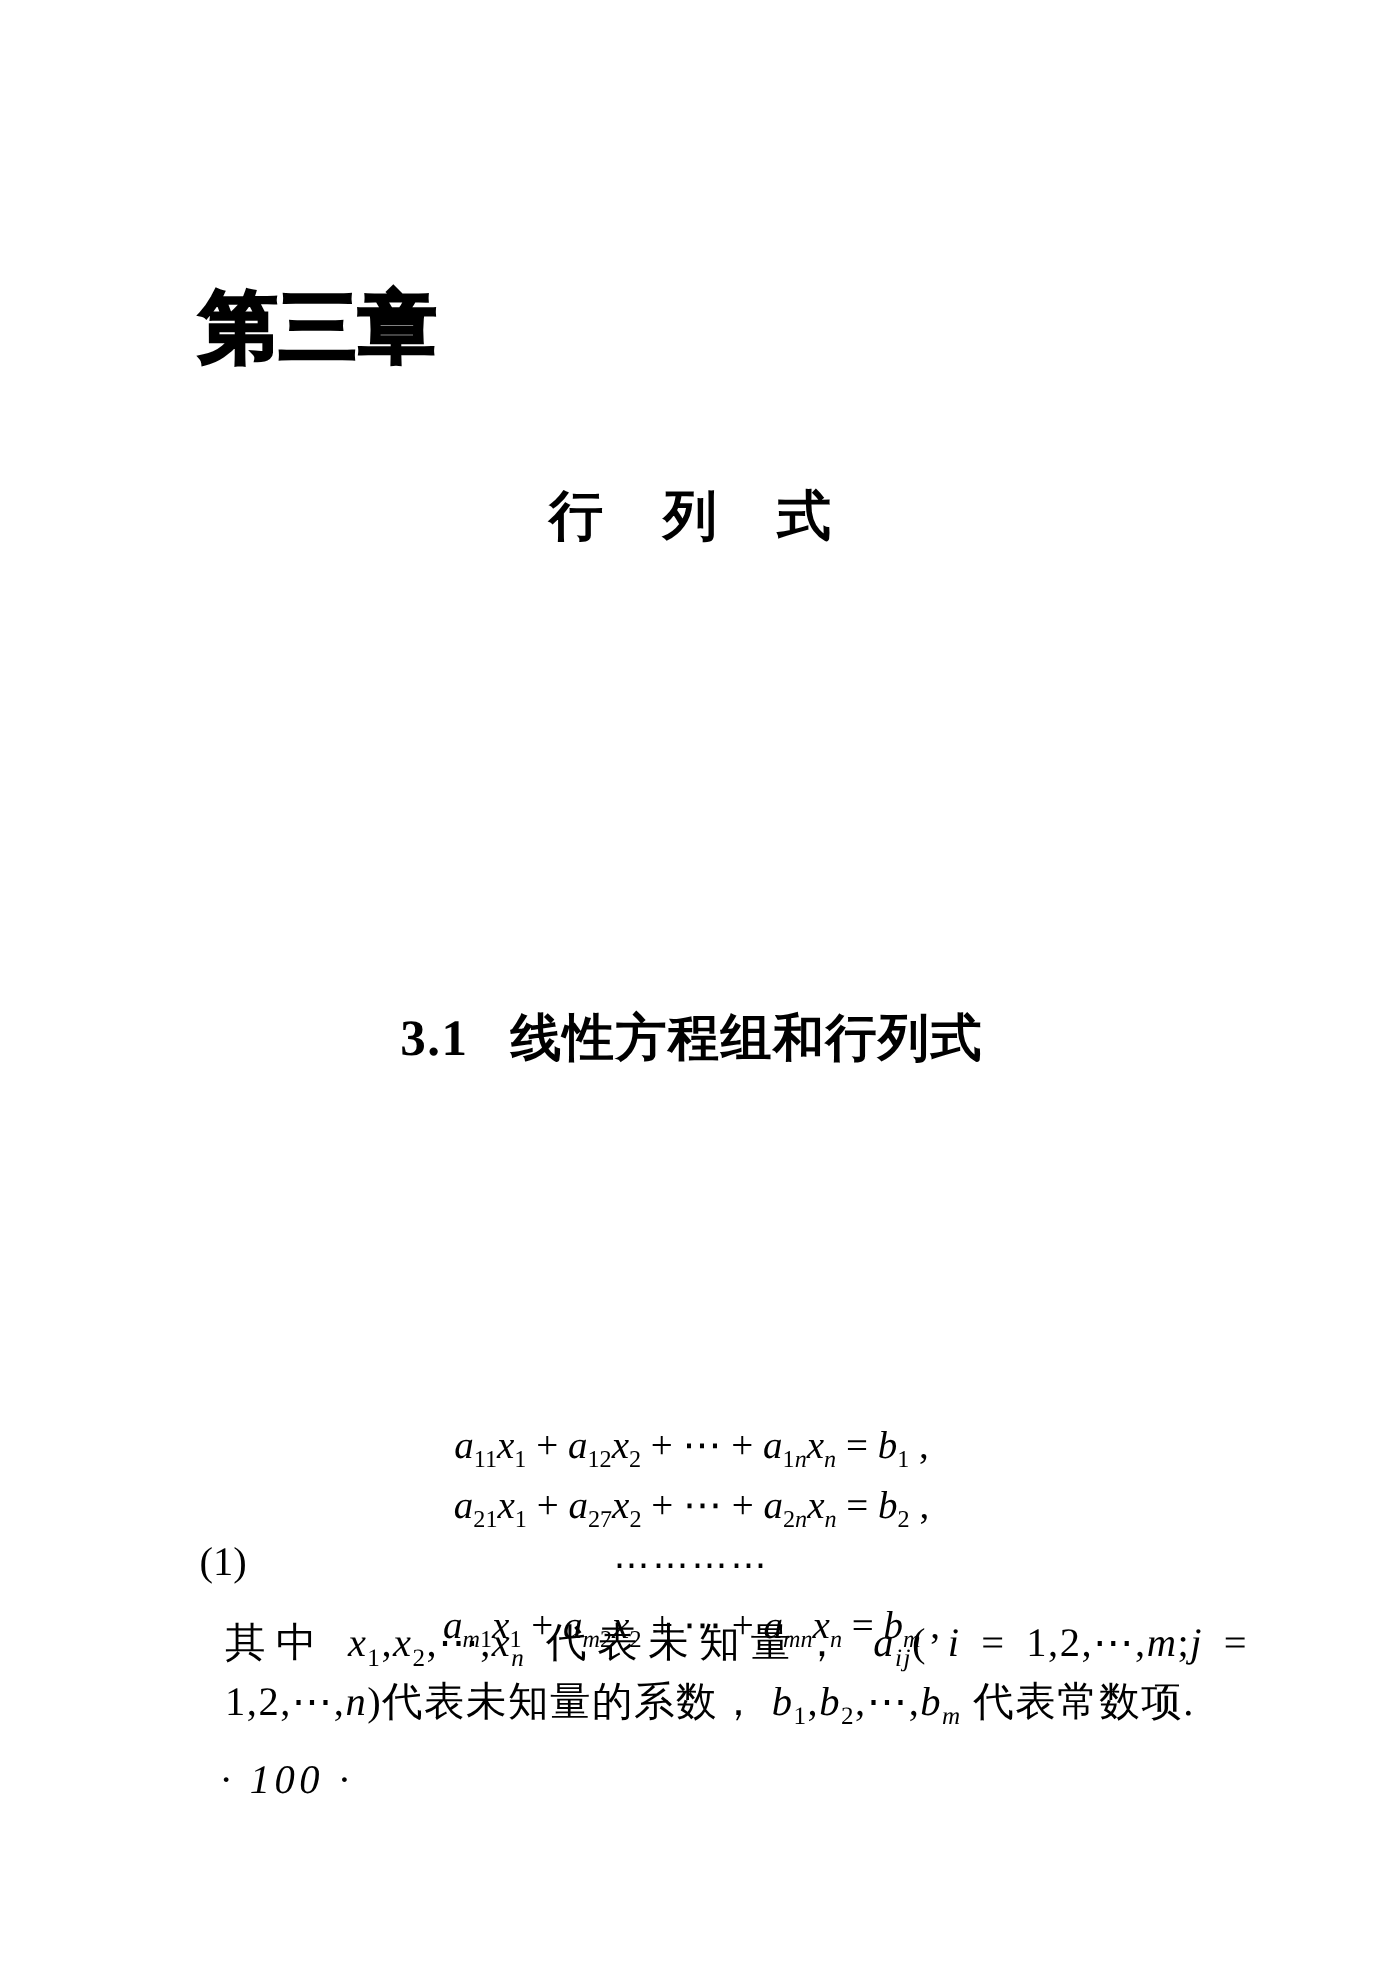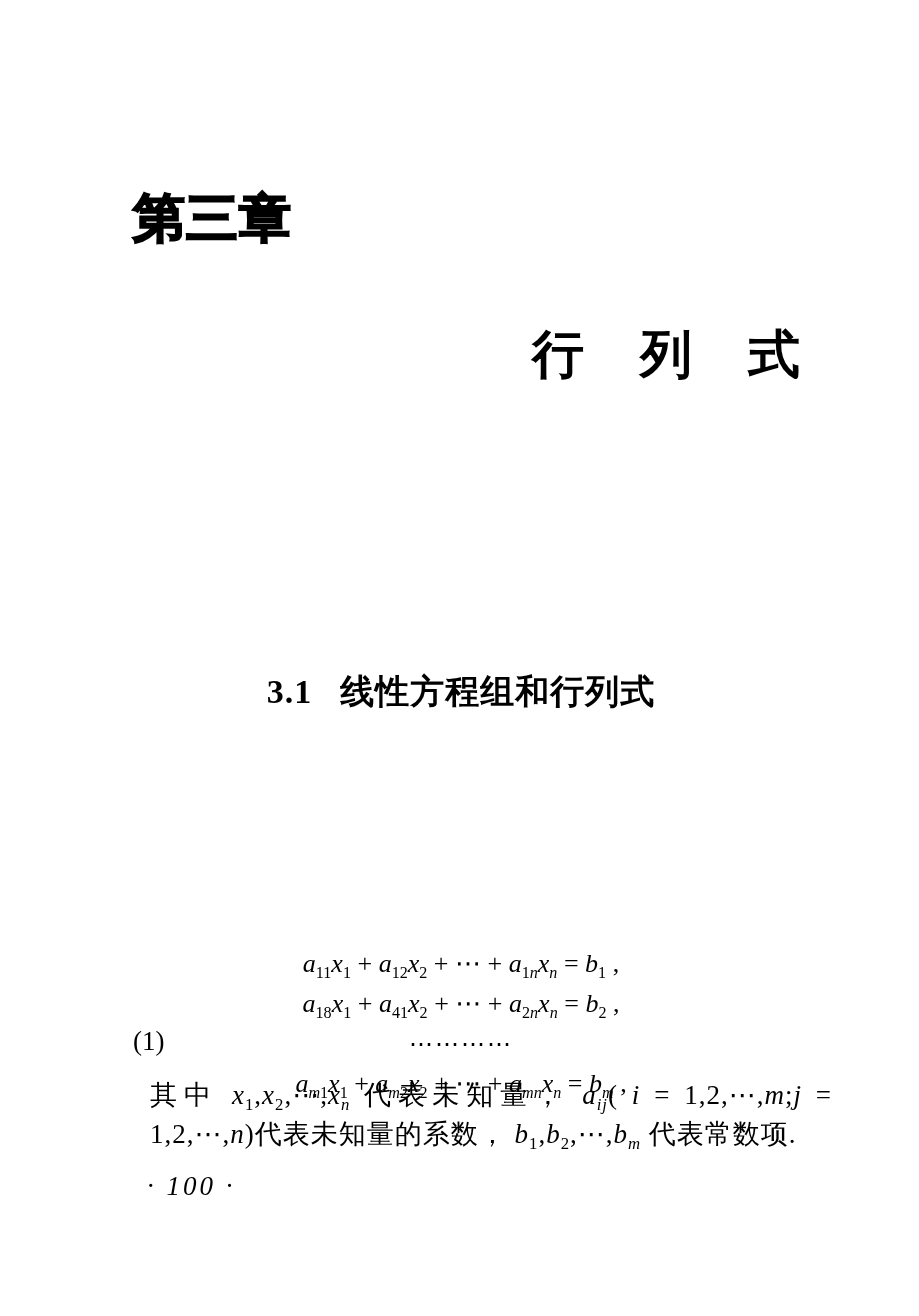--- a/index.html
+++ b/index.html
@@ -27,24 +27,24 @@
     left: 133px;
     top: 184px;
     font-family: "DejaVu Sans", "Liberation Sans", sans-serif;
     font-weight: 900;
     font-size: 52px;
     letter-spacing: 1px;
     -webkit-text-stroke: 2px #000;
   }
   .chapter-title {
     top: 320px;
-    text-align: right;
+    text-align: center;
     font-family: Liberation Sans, sans-serif;
     font-weight: 600;
-    font-size: 52px;
+    font-size: 36px;
     letter-spacing: 2px;
   }
   .para {
     margin: 0;
     font-size: 27px;
     line-height: 39px;
     letter-spacing: 1px;
     text-align: justify;
     text-indent: 2em;
   }
@@ -111,21 +111,21 @@
 
 
   <div class="content-col section-heading">
     <span class="sec-num">3.1</span><span>线性方程组和行列式</span>
   </div>
 
 
   <div class="content-col equations">
     <div class="eq-label">(1)</div>
     <div class="eq-row"><i>a</i><sub>11</sub><i>x</i><sub>1</sub> + <i>a</i><sub>12</sub><i>x</i><sub>2</sub> + ⋯ + <i>a</i><sub>1<i>n</i></sub><i>x</i><sub><i>n</i></sub> = <i>b</i><sub>1</sub> ,</div>
-    <div class="eq-row"><i>a</i><sub>18</sub><i>x</i><sub>1</sub> + <i>a</i><sub>41</sub><i>x</i><sub>2</sub> + ⋯ + <i>a</i><sub>2<i>n</i></sub><i>x</i><sub><i>n</i></sub> = <i>b</i><sub>2</sub> ,</div>
+    <div class="eq-row"><i>a</i><sub>21</sub><i>x</i><sub>1</sub> + <i>a</i><sub>27</sub><i>x</i><sub>2</sub> + ⋯ + <i>a</i><sub>2<i>n</i></sub><i>x</i><sub><i>n</i></sub> = <i>b</i><sub>2</sub> ,</div>
     <div class="eq-row eq-dots">⋯⋯⋯⋯</div>
     <div class="eq-row"><i>a</i><sub><i>m</i>1</sub><i>x</i><sub>1</sub> + <i>a</i><sub><i>m</i>2</sub><i>x</i><sub>2</sub> + ⋯ + <i>a</i><sub><i>m</i><i>n</i></sub><i>x</i><sub><i>n</i></sub> = <i>b</i><sub><i>m</i></sub> ,</div>
   </div>
 
   <p class="content-col para closing">其中 <i>x</i><sub>1</sub>,<i>x</i><sub>2</sub>,⋯,<i>x</i><sub><i>n</i></sub> 代表未知量， <i>a</i><sub><i>i</i><i>j</i></sub>( <i>i</i> = 1,2,⋯,<i>m</i>;<i>j</i> = 1,2,⋯,<i>n</i>)代表未知量的系数， <i>b</i><sub>1</sub>,<i>b</i><sub>2</sub>,⋯,<i>b</i><sub><i>m</i></sub> 代表常数项.</p>
 
   <div class="page-footer">· 100 ·</div>
 
 </div>
 

